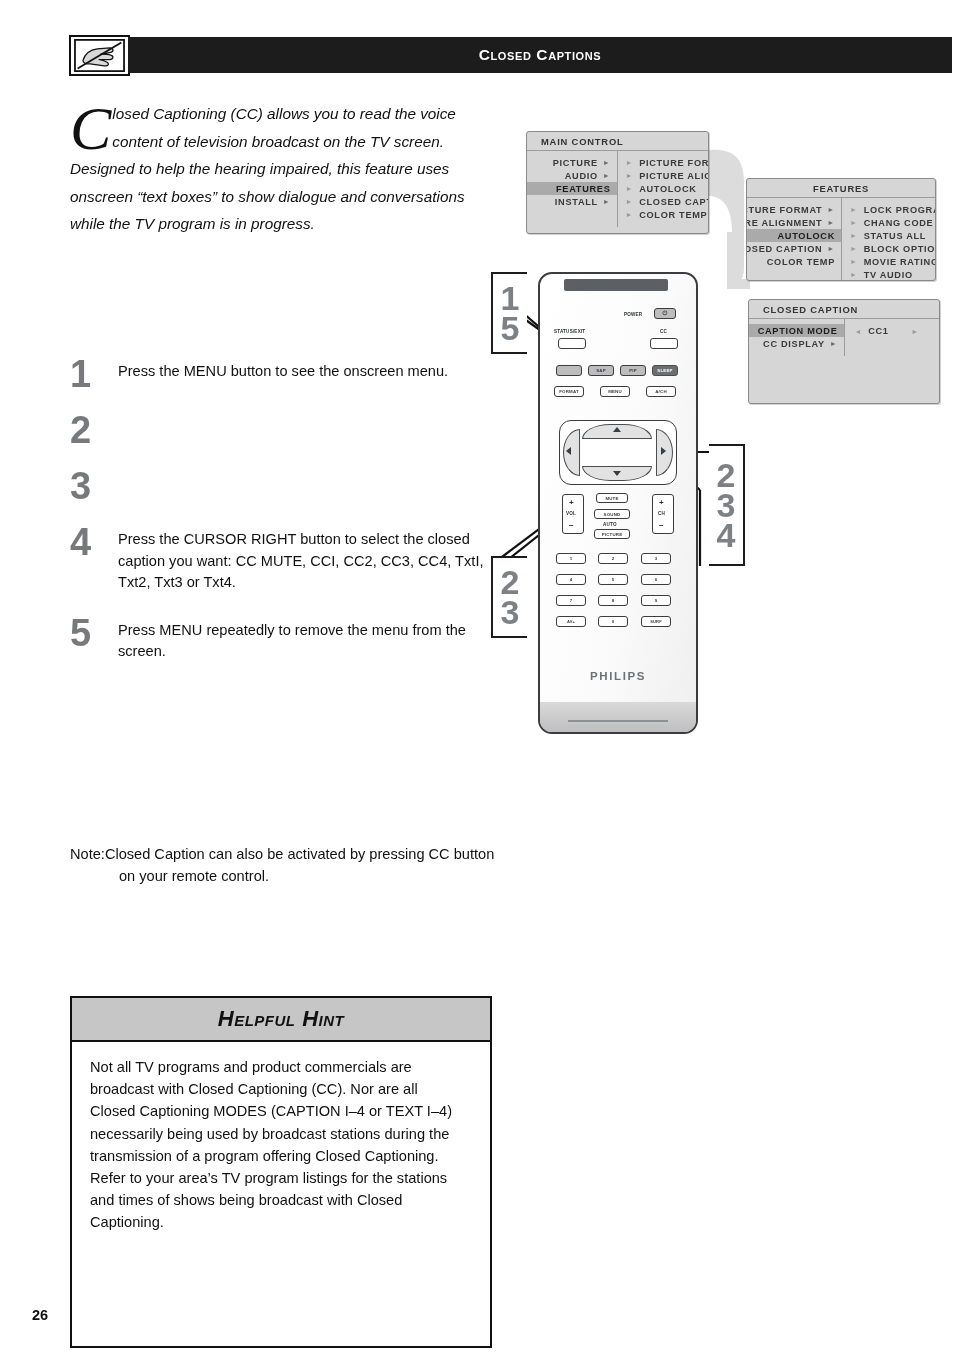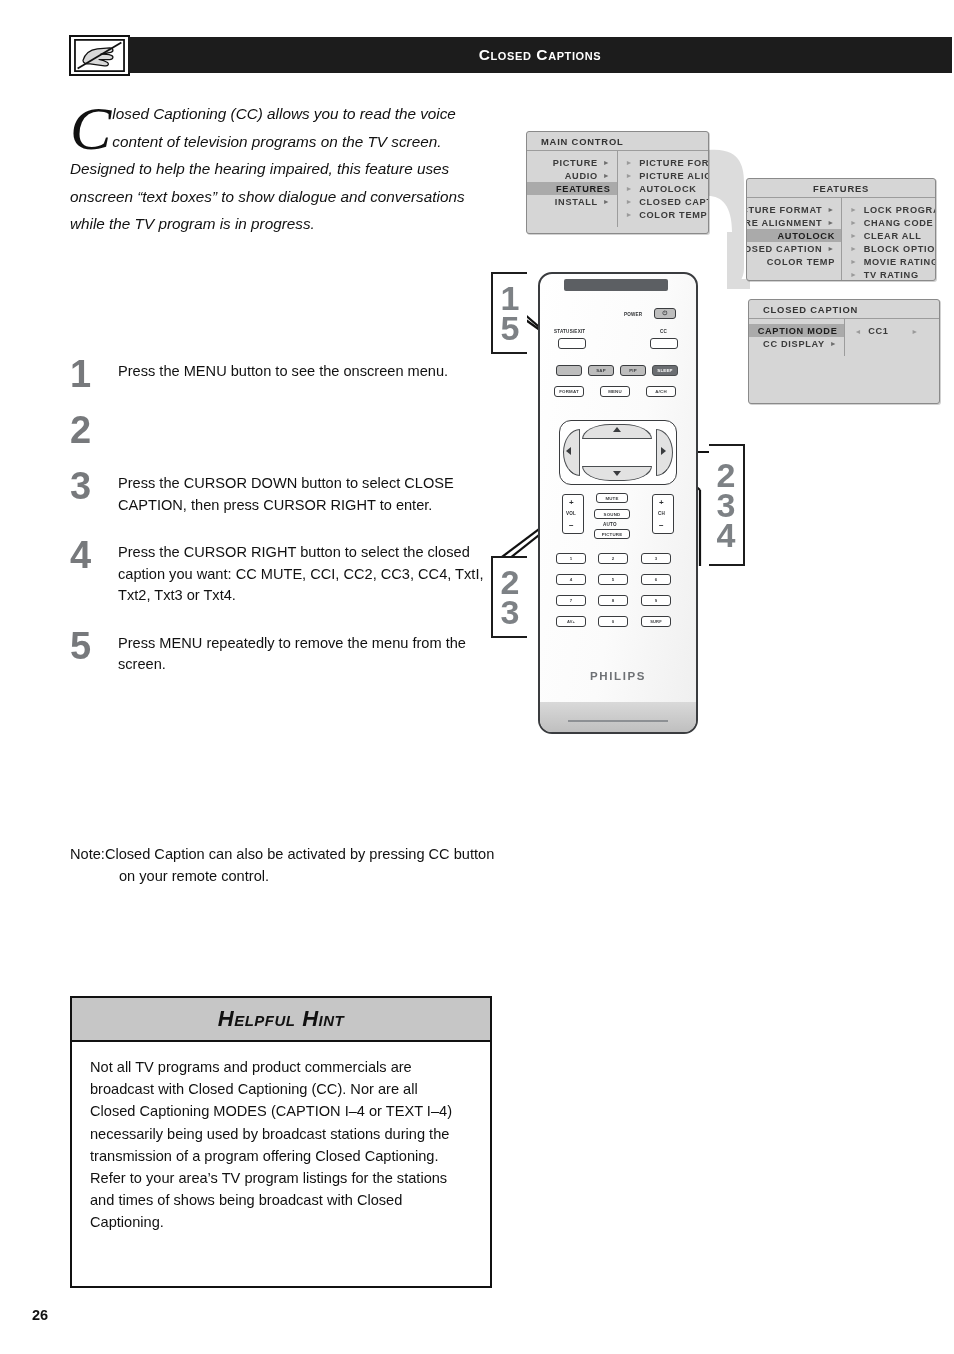--- a/index.html
+++ b/index.html
@@ -57,21 +57,21 @@
   
   .note{
     position:absolute;left:38px;top:843px;width:430px;
     font-size:14.6px;line-height:22px;color:#111;
   }
   .note-body{padding-left:49px;text-indent:-49px;}
   .note-label{margin-right:0;}
 
   
   .hint-box{
-    position:absolute;left:38px;top:996px;width:422px;height:292px;
+    position:absolute;left:38px;top:996px;width:422px;height:352px;
     border:2px solid #111;box-sizing:border-box;background:#fff;
   }
   .hint-head{
     height:42px;background:#c6c6c6;border-bottom:2px solid #111;
     display:flex;align-items:center;justify-content:center;
     font-style:italic;font-weight:bold;font-size:22px;
     font-variant:small-caps;letter-spacing:.5px;color:#111;
   }
   .hint-body{
     padding:14px 31px 0 18px;font-size:14.6px;line-height:22.2px;color:#111;
@@ -192,34 +192,33 @@
     <svg viewBox="0 0 57 37">
       <rect x="1" y="1" width="55" height="35" fill="#ffffff" stroke="#111" stroke-width="2"></rect>
       <path d="M10 24 C12 17 18 12 26 11 L40 10 C44 10 45 14 41 15 L30 17 C34 17 38 17 41 18 C45 19 44 23 40 23 L28 23 C32 24 35 25 37 26 C40 28 38 31 34 30 L18 28 C13 28 10 27 10 24 Z" fill="#d8d8d8" stroke="#111" stroke-width="1.4" stroke-linejoin="round"></path>
       <line x1="4" y1="33" x2="53" y2="4" stroke="#111" stroke-width="2"></line>
     </svg>
   </div>
   <div class="header-bar"></div>
   <div class="header-title">Closed Captions</div>
 
   <div class="intro">
-    <span class="dropcap">C</span><span>losed Captioning (CC) allows you to read the voice content of television programs on the TV screen. Designed to help the hearing impaired, this feature uses onscreen “text boxes” to show dialogue and conversations while the TV program is in progress.</span>
+    <span class="dropcap">C</span><span>losed Captioning (CC) allows you to read the voice content of television broadcast on the TV screen. Designed to help the hearing impaired, this feature uses onscreen “text boxes” to show dialogue and conversations while the TV program is in progress.</span>
   </div>
 
   <div class="steps">
     <div class="step">
       <div class="step-num">1</div>
       <div class="step-text">Press the MENU button to see the onscreen menu.</div>
     </div>
     <div class="step">
       <div class="step-num">2</div>
     </div>
     <div class="step">
       <div class="step-num">3</div>
-      <div class="step-text">Press the CURSOR DOWN button to select CLOSE CAPTION, then press CURSOR RIGHT to enter.</div>
     </div>
     <div class="step">
       <div class="step-num">4</div>
       <div class="step-text">Press the CURSOR RIGHT button to select the closed caption you want: CC MUTE, CCI, CC2, CC3, CC4, TxtI, Txt2, Txt3 or Txt4.</div>
     </div>
     <div class="step">
       <div class="step-num">5</div>
       <div class="step-text">Press MENU repeatedly to remove the menu from the screen.</div>
     </div>
   </div>
@@ -323,33 +322,33 @@
         <div class="osd-row">
             <span class="osd-arrow dim">►</span>
             <span>LOCK PROGRAM</span>
           </div>
         <div class="osd-row">
             <span class="osd-arrow dim">►</span>
             <span>CHANG CODE</span>
           </div>
         <div class="osd-row">
             <span class="osd-arrow dim">►</span>
-            <span>CLEAR ALL</span>
+            <span>STATUS ALL</span>
           </div>
         <div class="osd-row">
             <span class="osd-arrow dim">►</span>
             <span>BLOCK OPTION</span>
           </div>
         <div class="osd-row">
             <span class="osd-arrow dim">►</span>
             <span>MOVIE RATING</span>
           </div>
         <div class="osd-row">
             <span class="osd-arrow dim">►</span>
-            <span>TV RATING</span>
+            <span>TV AUDIO</span>
           </div>
       </div>
     </div>
   </div>
 
   <div class="osd" style="left:716px;top:299px;width:190px;height:103px;">
     <div class="osd-title left">CLOSED CAPTION</div>
     <div class="osd-cols">
       <div class="osd-col left">
         <div class="osd-row sel">

